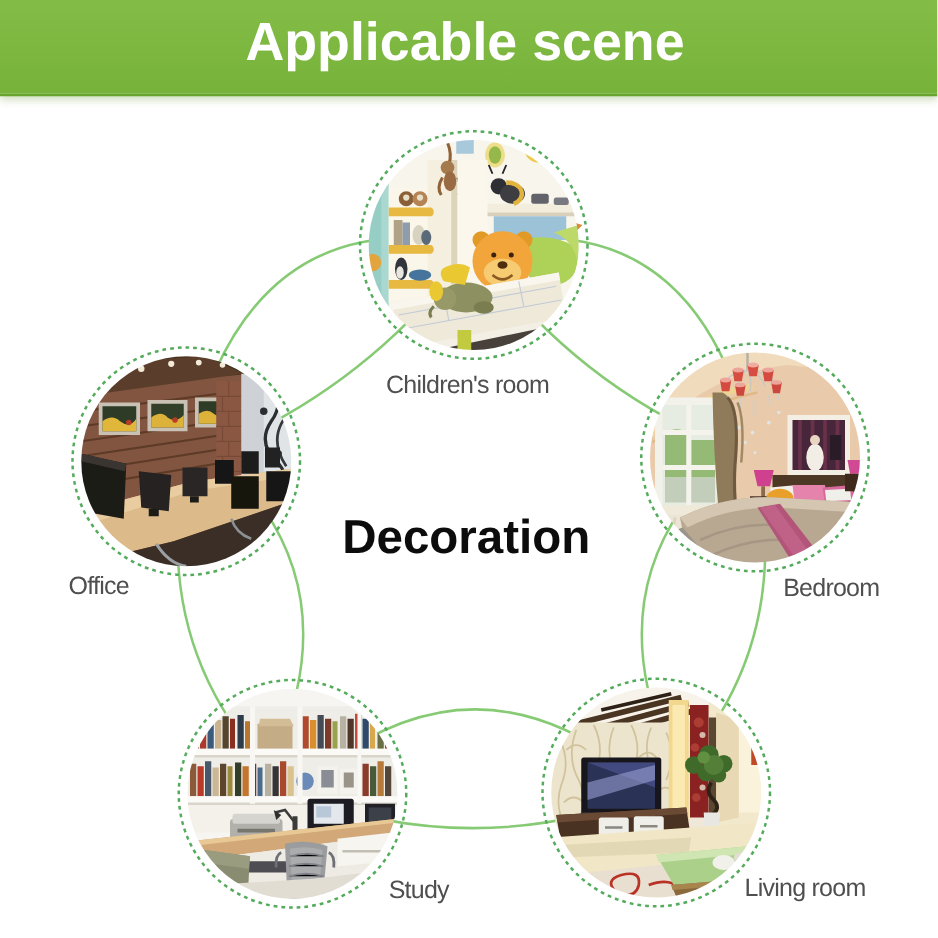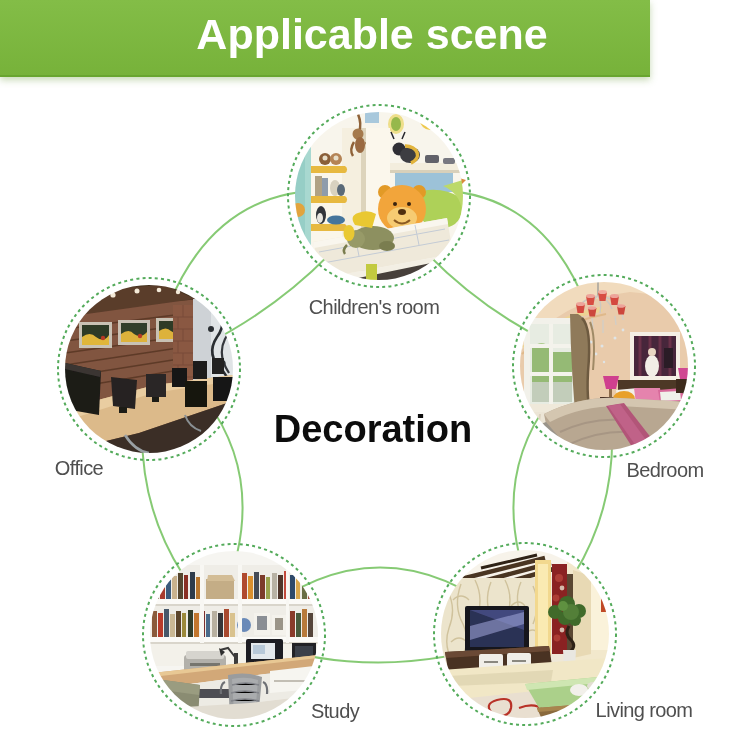--- a/index.html
+++ b/index.html
@@ -1,18 +1,18 @@
 <!DOCTYPE html>
 <html><head>
 <meta charset="utf-8">
 <style>
   html,body{margin:0;padding:0;}
   body{width:750px;height:750px;background:#ffffff;overflow:hidden;
        font-family:"Liberation Sans", sans-serif;position:relative;}
-  #banner{position:absolute;left:0;top:0;width:650px;height:75px;
+  #banner{position:absolute;left:0;top:0;width:750px;height:75px;
           background:linear-gradient(#83bd47,#77b23a);
           border-bottom:2px solid #68a52f;
           box-shadow:0 3px 7px rgba(130,170,90,.45);}
   #banner .t{position:absolute;left:-3px;top:0;width:750px;text-align:center;
           font-weight:bold;font-size:43px;line-height:69px;color:#ffffff;
           letter-spacing:0px;}
 </style>
 </head>
 <body>
 <div id="banner">

